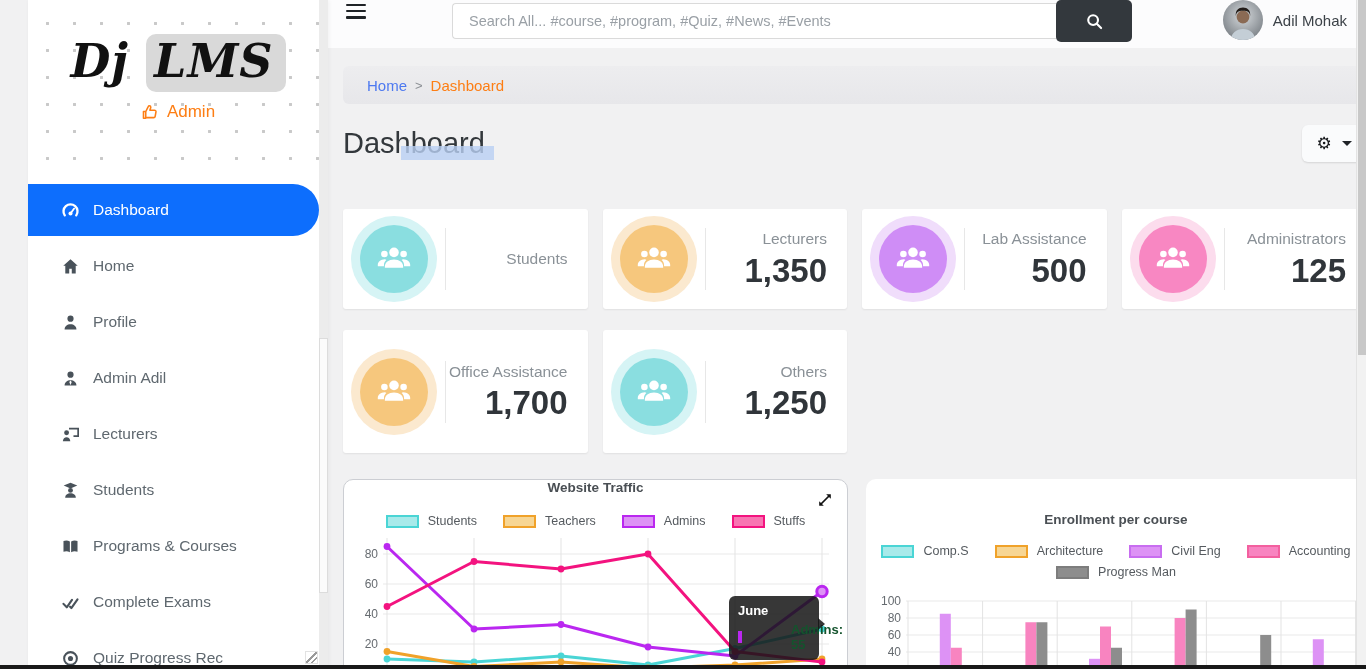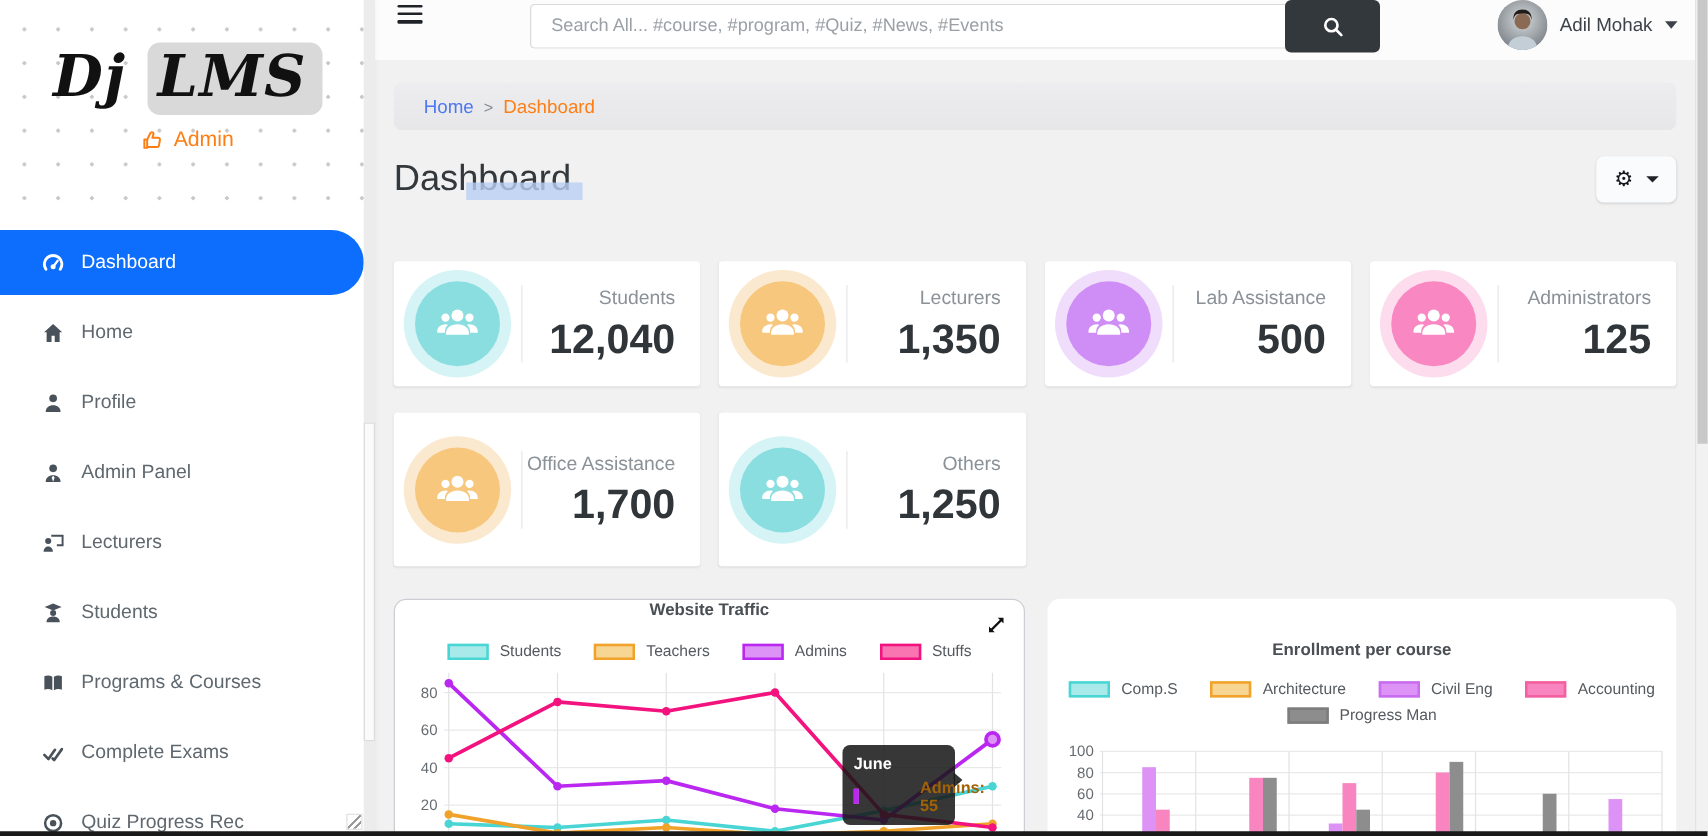--- a/index.html
+++ b/index.html
@@ -1,20 +1,20 @@
 <!DOCTYPE html>
 <html><head>
 <meta charset="utf-8">
 <style>
   * { margin:0; padding:0; box-sizing:border-box; }
   html,body { width:1366px; height:669px; overflow:hidden; font-family:"Liberation Sans", sans-serif; background:#f1f1f2; }
   .app { display:flex; width:1366px; height:669px; position:relative; }
 
   
-  aside { width:300px; height:669px; background:#fff; position:relative; flex:0 0 300px; box-shadow:1px 0 4px rgba(0,0,0,.05); z-index:5; }
+  aside { width:300px; height:669px; background:#fff; position:relative; flex:0 0 300px; box-shadow:1px 0 4px rgba(0,0,0,.05); z-index:5;margin-left:28px; }
   .logo-area { height:180px; background:#fff; background-image:radial-gradient(#c9c9c9 1.4px, transparent 1.6px); background-size:27px 27px; background-position:6px 10px; text-align:center; padding-top:34px; }
   .logo-text { font-family:"DejaVu Serif", serif; font-style:italic; font-weight:bold; font-size:46px; color:#111; letter-spacing:1px; }
   .logo-hl { background:#d9d9d9; border-radius:10px; padding:0 12px 4px 8px; }
   .role-row { margin-top:14px; display:flex; align-items:center; justify-content:center; gap:8px; color:#fd7e14; font-size:17px; }
   .role-row svg { width:18px; height:18px; }
   nav { padding-top:4px; }
   .menu-item { display:flex; align-items:center; gap:14px; height:52px; margin-bottom:4px; padding-left:34px; font-size:15.5px; color:#5f686f; cursor:pointer; }
   .menu-item svg { width:17px; height:17px; flex:0 0 17px; color:#49525a; }
   .menu-item.active { background:#0d6efd; color:#fff; width:291px; border-radius:0 28px 28px 0; }
   .menu-item.active svg { color:#fff; }
@@ -70,26 +70,26 @@
   .right .chart-title { margin-top:33px; }
   .expand-icon { position:absolute; top:12px; right:14px; width:16px; height:16px; cursor:pointer; }
   .legend { display:flex; flex-wrap:wrap; justify-content:center; column-gap:26px; row-gap:7px; margin:17px auto 0; }
   .left .legend { margin-top:19px; }
   .legend-item { display:flex; align-items:center; gap:9px; cursor:pointer; }
   .legend-swatch { width:33px; height:13px; border:2px solid; }
   .legend-label { font-size:12.5px; color:#555a5f; }
   .chart-svg { display:block; margin-top:10px; }
   text.tick { font-family:"Liberation Sans", sans-serif; font-size:12px; fill:#666b70; }
 
-  .tooltip { position:absolute; left:358px; top:116px; width:90px; background:rgba(22,22,22,.86); border-radius:6px; padding:7px 9px 8px; z-index:3; }
+  .tooltip { position:absolute; left:385px; top:116px; width:90px; background:rgba(22,22,22,.86); border-radius:6px; padding:7px 9px 8px; z-index:3; }
   .tooltip:after { content:""; position:absolute; right:-6px; top:22px; border-top:6px solid transparent; border-bottom:6px solid transparent; border-left:7px solid rgba(22,22,22,.86); }
   .tt-title { color:#fff; font-size:13px; font-weight:bold; }
   .tt-row { display:flex; align-items:center; gap:5px; margin-top:4px; }
   .tt-swatch { width:12px; height:12px; background:#dd92f5; border:2px solid #ba27f0; }
-  .tt-label { color:#a16207; font-size:13px; font-weight:bold;margin-left:44px; }
+  .tt-label { color:#14532d; font-size:13px; font-weight:bold;margin-left:44px; }
 
   
   .page-scrollbar { position:absolute; right:0; top:0; width:10px; height:669px; background:#f2f2f2; border-left:1px solid #e3e3e3; z-index:20; }
   .page-scrollbar .thumb { position:absolute; top:0; left:1px; width:8px; height:355px; background:#c8c8c8; }
   .bottom-strip { position:absolute; left:0; bottom:0; width:1366px; height:4px; background:#191919; z-index:30; }
 </style>
 </head>
 <body>
 
 <div class="app">
@@ -125,21 +125,21 @@
             <path fill="currentColor" d="M2.4 14.6c0-3.1 2.5-5 5.6-5s5.6 1.9 5.6 5z"></path>
           </svg>
           <span>Profile</span>
         </div>
         <div class="menu-item">
           <svg viewBox="0 0 16 16">
             <circle cx="8" cy="4.4" r="2.9" fill="currentColor"></circle>
             <path fill="currentColor" d="M2.4 14.6c0-3.1 2.5-5 5.6-5s5.6 1.9 5.6 5z"></path>
             <path fill="#fff" d="M8 9.9 6.9 11.2 8 14.4l1.1-3.2z"></path>
           </svg>
-          <span>Admin Panel</span>
+          <span>Admin Adil</span>
         </div>
         <div class="menu-item">
           <svg viewBox="0 0 16 16">
             <path d="M6.6 2.4h8.6v7.2h-4.4" fill="none" stroke="currentColor" stroke-width="1.6"></path>
             <circle cx="4.3" cy="6.4" r="2.3" fill="currentColor"></circle>
             <path fill="currentColor" d="M.8 14.4c0-2.4 1.7-3.9 3.5-3.9s3.5 1.5 3.5 3.9z"></path>
           </svg>
           <span>Lecturers</span>
         </div>
         <div class="menu-item">
@@ -241,21 +241,20 @@
                   <path d="M5.9 12.2c-2.8.1-4.7 1.6-4.7 3.7v.9h4.1v-.7c0-1.4.6-2.6 1.6-3.4-.3-.3-.6-.4-1-.5z"></path>
                   <path d="M18.1 12.2c2.8.1 4.7 1.6 4.7 3.7v.9h-4.1v-.7c0-1.4-.6-2.6-1.6-3.4.3-.3.6-.4 1-.5z"></path>
                   <circle cx="12" cy="7.6" r="3.2"></circle>
                   <path d="M12 12.3c-3.6 0-6.1 2-6.1 4.7v.8h12.2V17c0-2.7-2.5-4.7-6.1-4.7z"></path>
                 </svg>
               </div>
             </div>
             <div class="stat-divider"></div>
             <div class="stat-text">
               <span class="stat-label">Students</span>
-              <span class="stat-value">12,040</span>
             </div>
           </div>
           <div class="stat-card">
             <div class="stat-icon-halo" style="background:#fbe9cf">
               <div class="stat-icon-circle" style="background:#f6c77d">
                 <svg viewBox="0 0 24 24">
                   <circle cx="5.6" cy="8.7" r="2.2"></circle>
                   <circle cx="18.4" cy="8.7" r="2.2"></circle>
                   <path d="M5.9 12.2c-2.8.1-4.7 1.6-4.7 3.7v.9h4.1v-.7c0-1.4.6-2.6 1.6-3.4-.3-.3-.6-.4-1-.5z"></path>
                   <path d="M18.1 12.2c2.8.1 4.7 1.6 4.7 3.7v.9h-4.1v-.7c0-1.4-.6-2.6-1.6-3.4.3-.3.6-.4 1-.5z"></path>

